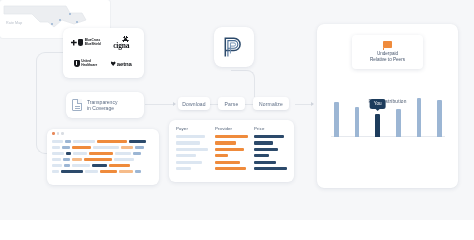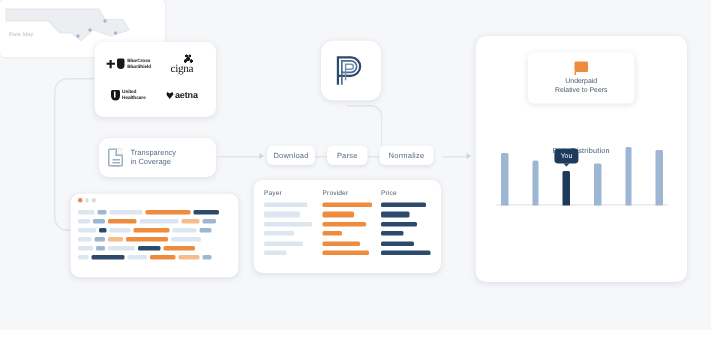--- a/index.html
+++ b/index.html
@@ -81,21 +81,21 @@
   .shield {
     width: 5px; height: 6.5px;
     background: #16181c;
     border-radius: 1px 1px 2.5px 2.5px;
   }
   .cross {
     width: 6px; height: 6px;
     background: #16181c;
     clip-path: polygon(38% 0,62% 0,62% 38%,100% 38%,100% 62%,62% 62%,62% 100%,38% 100%,38% 62%,0 62%,0 38%,38% 38%);
   }
-  .cigna-wrap { display:flex; flex-direction:column; align-items:flex-end; gap:0px; }
+  .cigna-wrap { display:flex; flex-direction:column; align-items:flex-end; gap:0px;font-weight:bold; }
   .cigna-tree {
     width: 7px; height: 6px;
     background: radial-gradient(circle at 50% 55%, #16181c 0 1.2px, transparent 1.4px),
                 radial-gradient(circle at 22% 78%, #16181c 0 1px, transparent 1.2px),
                 radial-gradient(circle at 78% 78%, #16181c 0 1px, transparent 1.2px),
                 radial-gradient(circle at 35% 22%, #16181c 0 .9px, transparent 1.1px),
                 radial-gradient(circle at 66% 22%, #16181c 0 .9px, transparent 1.1px);
   }
   .cigna-word {
     font-size: 7.5px; line-height: 7.5px;

